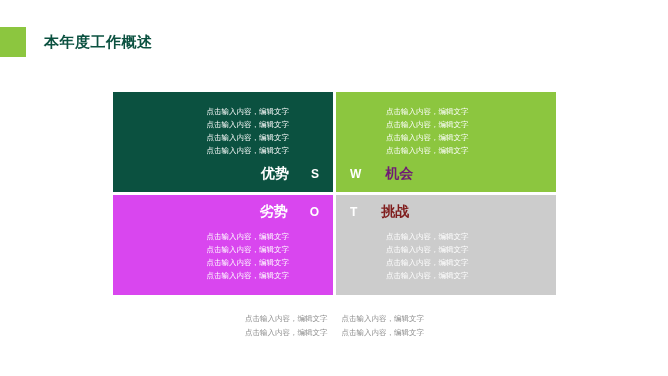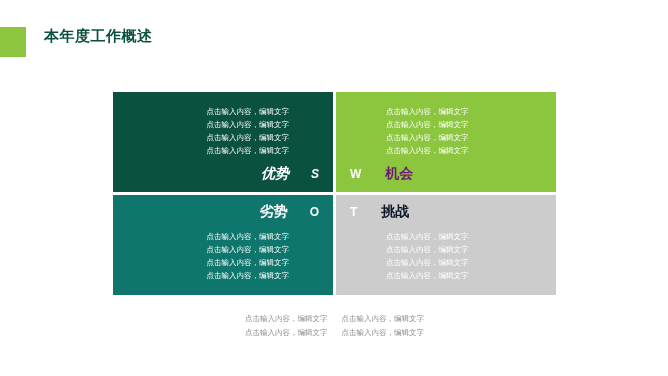--- a/index.html
+++ b/index.html
@@ -15,21 +15,21 @@
     position: relative;
   }
 
   
   .slide-header {
     position: absolute;
     left: 0;
     top: 27px;
     height: 30px;
     display: flex;
-    align-items: flex-start;
+    align-items: center;
   }
   .accent-bar {
     width: 26px;
     height: 30px;
     background: #8CC63F;
     flex: 0 0 auto;
   }
   .slide-title {
     margin-left: 18px;
     font-size: 15px;
@@ -55,21 +55,21 @@
 
   .quad {
     position: relative;
     box-sizing: border-box;
     overflow: hidden;
   }
 
   
   .quad-s { background: #0B5140; }
   .quad-w { background: #8CC63F; }
-  .quad-o { background: #0f766e; }
+  .quad-o { background: #d946ef; }
   .quad-t { background: #CCCCCC; }
 
   
   .quad-lines {
     display: flex;
     flex-direction: column;
     gap: 1px;
   }
   .quad-lines .ph-line {
     font-size: 7.5px;
@@ -100,21 +100,20 @@
     right: 44px;
     align-items: center;
     color: #ffffff;
   }
   .quad-s .quad-head {
     position: absolute;
     bottom: 9px;
     right: 14px;
     align-items: baseline;
     gap: 22px;
-    font-style: italic;
   }
   .quad-s .quad-heading { color: #ffffff; }
   .quad-s .quad-letter  { color: #ffffff; }
 
   
   .quad-w .quad-lines {
     position: absolute;
     top: 14px;
     left: 50px;
     align-items: center;
@@ -149,21 +148,21 @@
   }
 
   
   .quad-t .quad-head {
     position: absolute;
     top: 8px;
     left: 14px;
     align-items: baseline;
     gap: 24px;
   }
-  .quad-t .quad-heading { color: #0f172a; }
+  .quad-t .quad-heading { color: #7f1d1d; }
   .quad-t .quad-letter  { color: #ffffff; }
   .quad-t .quad-lines {
     position: absolute;
     top: 36px;
     left: 50px;
     align-items: center;
     color: #ffffff;
   }
 
   

